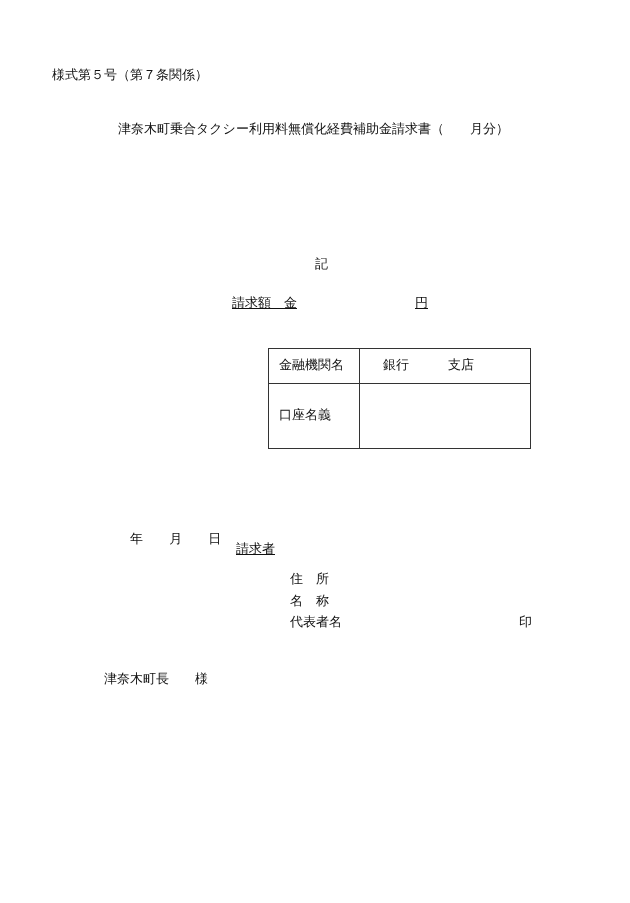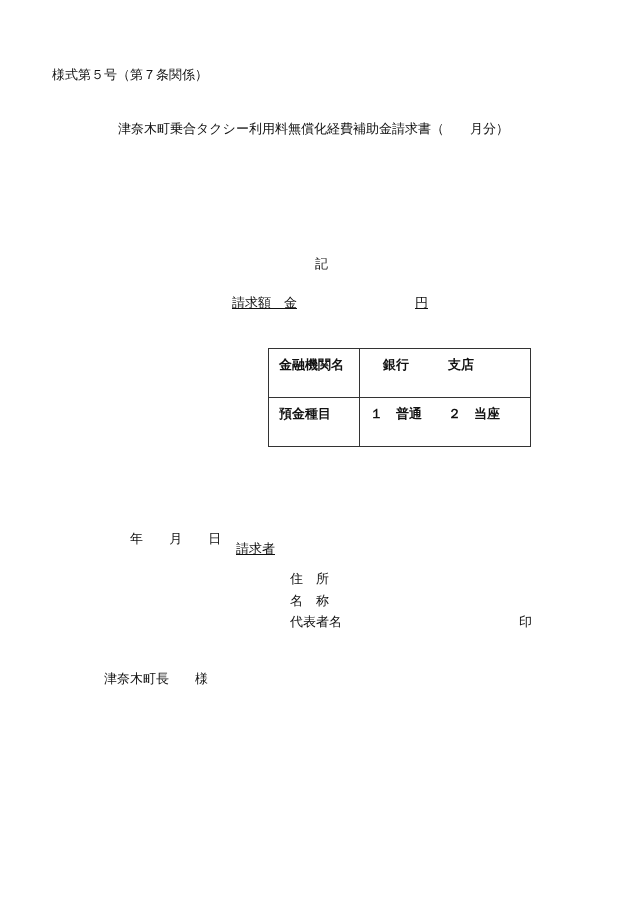--- a/index.html
+++ b/index.html
@@ -13,21 +13,21 @@
     .title { left: 118px; top: 120px; text-align: right; }
     .body-text { left: 58px; top: 157px; width: 530px; line-height: 20px; white-space: normal; }
     .body-text .first-line { padding-left: 72px; display: block; }
     .ki { left: 315px; top: 255px; }
     .amount { left: 232px; top: 294px; text-decoration: underline; }
     .amount .gap { display: inline-block; width: 118px; }
     table.bank {
       position: absolute; left: 268px; top: 348px; width: 263px;
       border-collapse: collapse; font-size: 13px;
     }
-    table.bank td { border: 1px solid #333; padding: 0 0 16px 10px; height: 32px; vertical-align: middle; font-weight: bold; }
+    table.bank td { border: 1px solid #333; padding: 0 0 2px 10px; height: 32px; vertical-align: middle; }
     table.bank td.label { width: 80px; }
     table.bank tr.tall td { height: 62px; }
     .date { left: 130px; top: 530px; }
     .date span { margin-right: 22px; }
     .requester { left: 236px; top: 540px; text-decoration: underline; }
     .addr { left: 290px; top: 570px; }
     .name { left: 290px; top: 592px; }
     .rep { left: 290px; top: 613px; font-family: Liberation Serif, serif; }
     .seal { left: 519px; top: 613px; }
     .addressee { left: 104px; top: 670px; }
@@ -47,23 +47,23 @@
 <div class="abs amount">
   <span>請求額　金</span><span class="gap"></span><span>円</span>
 </div>
 
 <table class="bank">
   <tbody>
       <tr>
     <td class="label">金融機関名</td>
     <td>　銀行　　　支店</td>
   </tr>
-  <tr>
-    <td class="label">預金種目</td>
-    <td>１　普通　　２　当座</td>
+  <tr class="tall">
+    <td class="label">口座名義</td>
+    <td></td>
   </tr>
 </tbody>
   </table>
 
 <div class="abs date">
   <span>年</span>
   <span>月</span>
   <span>日</span>
 </div>
 

